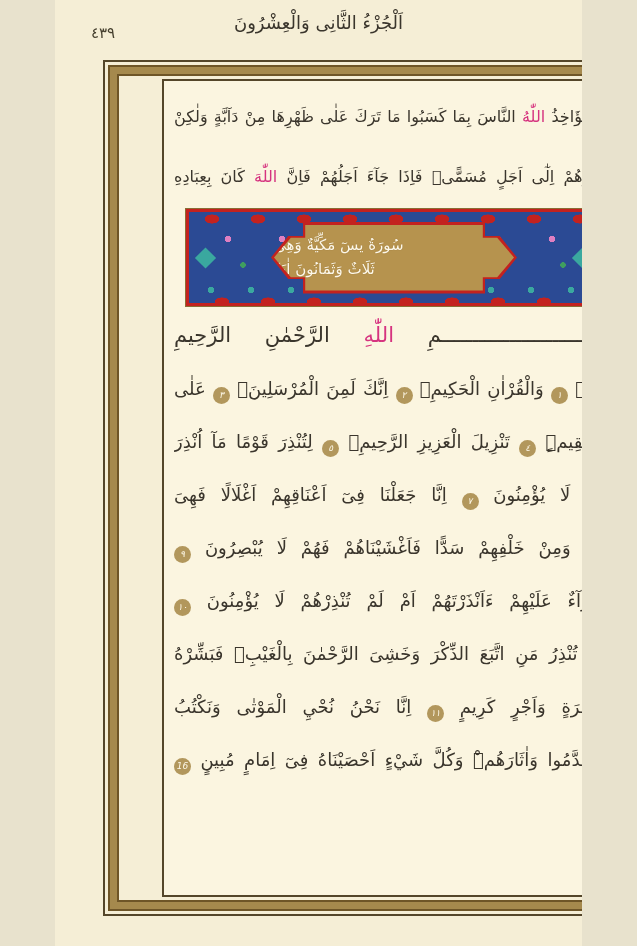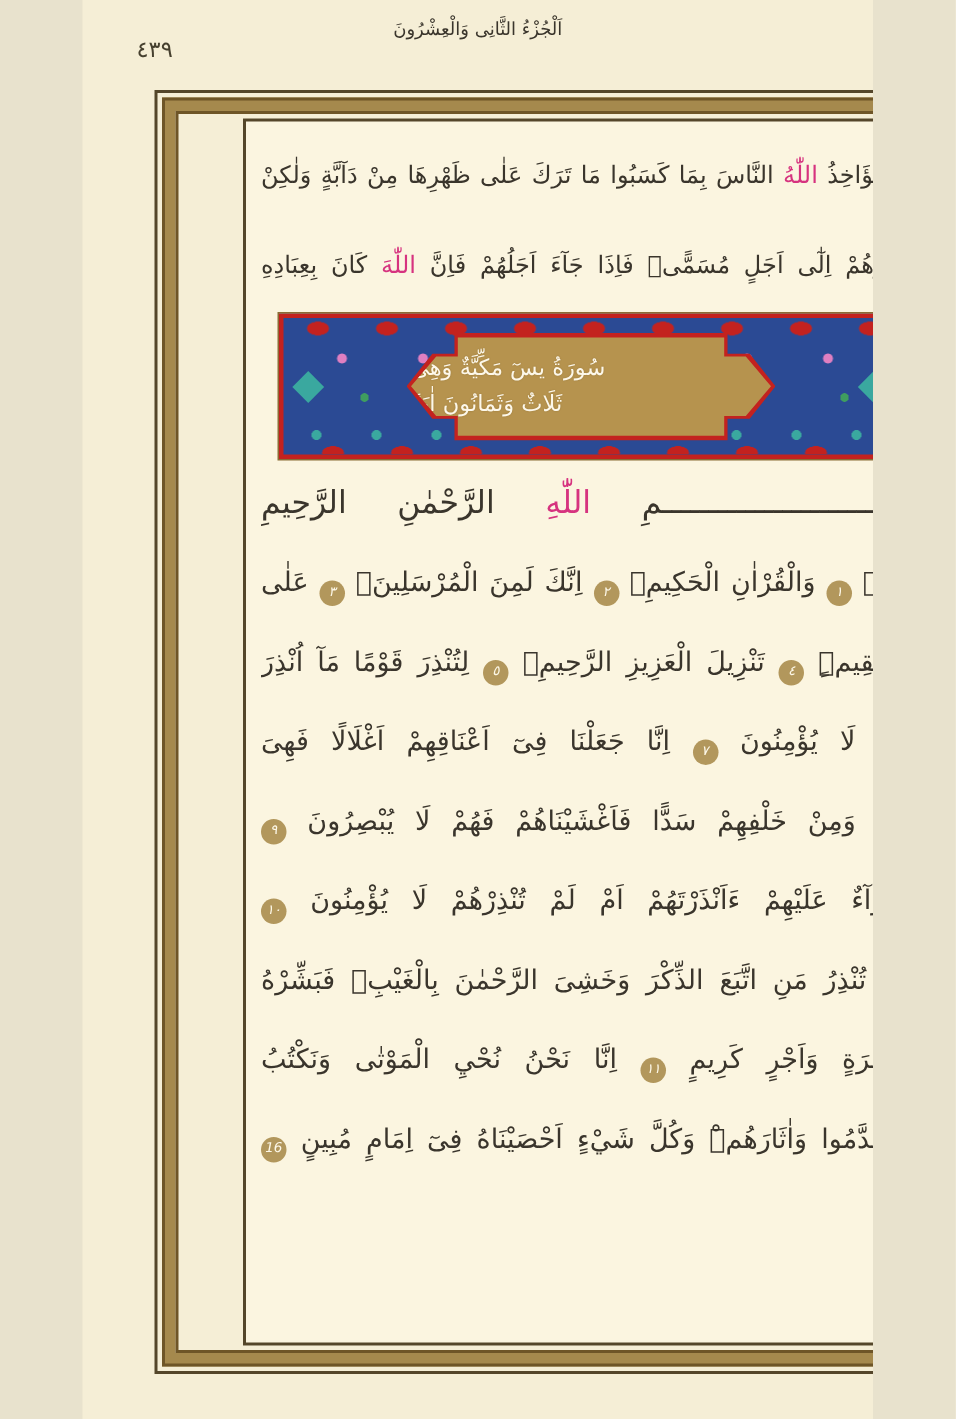--- a/index.html
+++ b/index.html
@@ -10,21 +10,21 @@
     font-family:"DejaVu Sans", sans-serif;
     color:var(--ink,#3a352c);
     overflow:hidden;
   }
   .page-number {
     position:absolute; top:24px; left:36px;
     font-size:15px; color:#46402f; direction:rtl;
   }
   .juz-header {
     position:absolute; top:12px; left:0; right:0;
-    text-align:center; font-size:12px; direction:rtl; color:var(--ink,#3a352c);
+    text-align:center; font-size:18px; direction:rtl; color:var(--ink,#3a352c);
   }
   .frame-outer {
     position:absolute; left:48px; top:60px; width:542px; height:856px;
     border:2px solid var(--frame_line_dark,#54462a);
     padding:3px; background:var(--page_bg,#f5eed6);
   }
   .frame-band {
     height:100%;
     border:2px solid var(--frame_line_brown,#6e5527);
     background:var(--frame_band,#a5894d);

